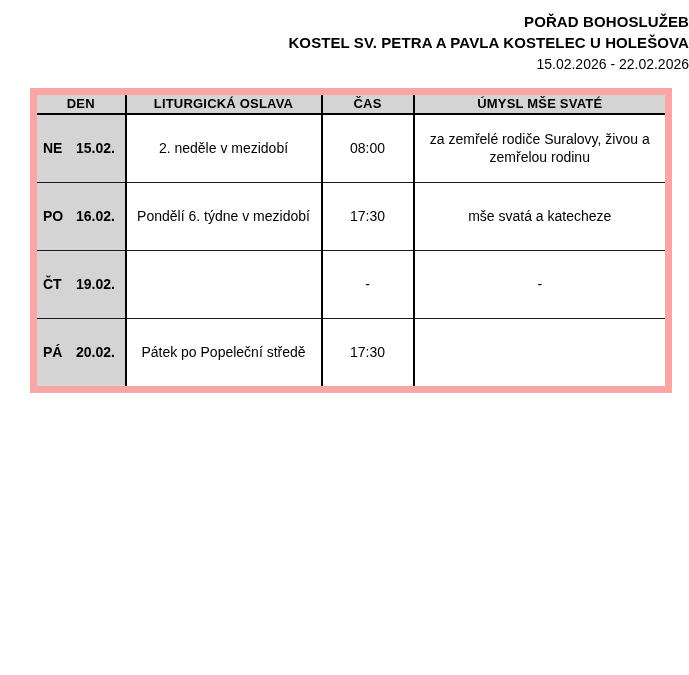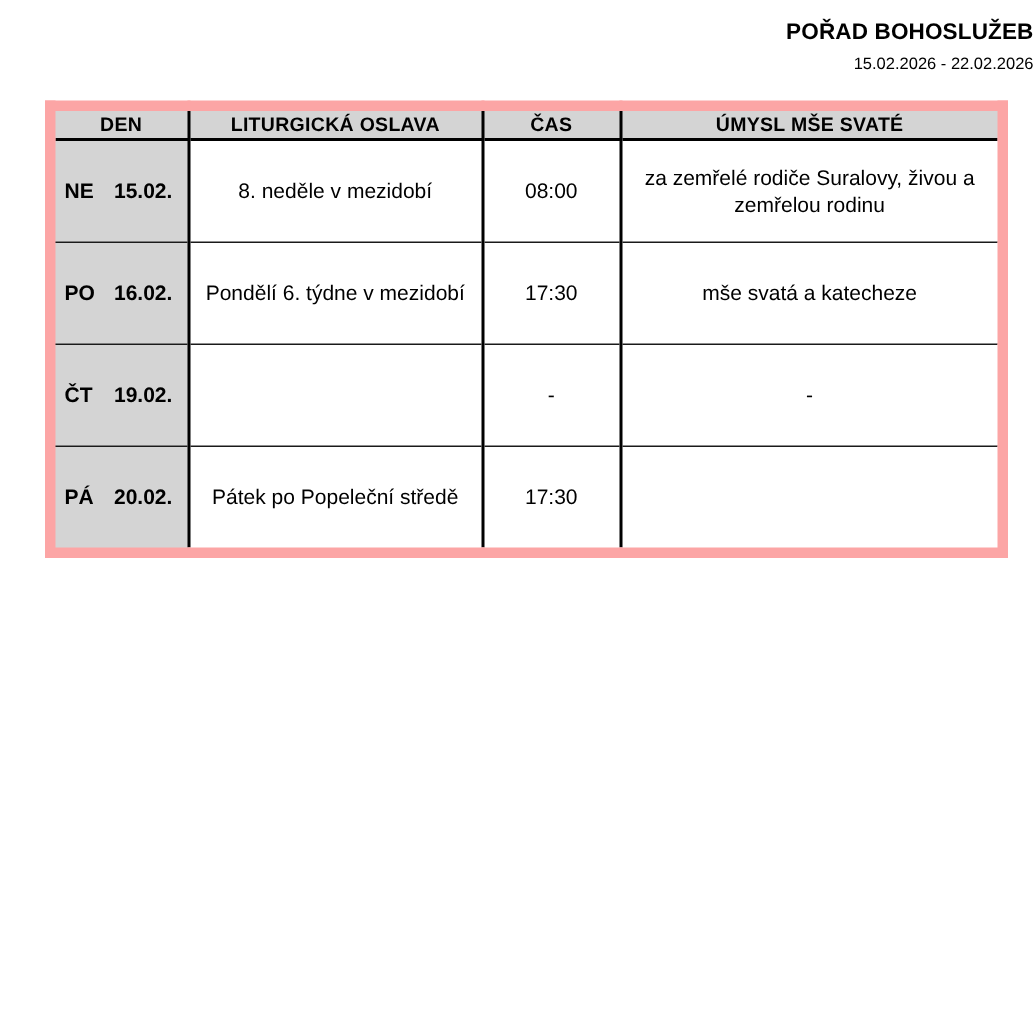--- a/index.html
+++ b/index.html
@@ -17,21 +17,21 @@
     text-align: right;
     padding-top: 11px;
   }
   .doc-title, .doc-subtitle {
     font-size: 15px;
     font-weight: bold;
     line-height: 21px;
     letter-spacing: 0.1px;
   }
   .doc-daterange {
-    font-size: 11px;
+    font-size: 14px;
     line-height: 19px;
     margin-top: 2px;
   }
   table.schedule {
     border-collapse: collapse;
     table-layout: fixed;
     width: 635px;
     margin: 14px 0 0 30px;
     border: 7px solid #fca5a5;
   }
@@ -72,20 +72,21 @@
   }
   .day-abbr { display: inline-block; min-width: 24px; margin-right: 9px; }
   .schedule td.intention-cell { padding: 0 2px; }
   .schedule td.time-cell { padding: 16px 2px; }
 </style>
 </head>
 <body>
 
 <div class="doc-header">
   <div class="doc-title">POŘAD BOHOSLUŽEB</div>
+  <div class="doc-subtitle">KOSTEL SV. PETRA A PAVLA KOSTELEC U HOLEŠOVA</div>
   <div class="doc-daterange">15.02.2026 - 22.02.2026</div>
 </div>
 
 <table class="schedule">
   <colgroup>
     <col class="c-den">
       <col class="c-lit">
       <col class="c-cas">
       <col class="c-umy">
   </colgroup>
@@ -93,21 +94,21 @@
     <tr>
       <th>DEN</th>
       <th>LITURGICKÁ OSLAVA</th>
       <th>ČAS</th>
       <th>ÚMYSL MŠE SVATÉ</th>
     </tr>
   </thead>
   <tbody>
     <tr>
       <td class="day-cell"><span class="day-abbr">NE</span><span>15.02.</span></td>
-      <td class="celebration-cell">8. neděle v mezidobí</td>
+      <td class="celebration-cell">2. neděle v mezidobí</td>
       <td class="time-cell">08:00</td>
       <td class="intention-cell">za zemřelé rodiče Suralovy, živou a zemřelou rodinu</td>
     </tr>
     <tr>
       <td class="day-cell"><span class="day-abbr">PO</span><span>16.02.</span></td>
       <td class="celebration-cell">Pondělí 6. týdne v mezidobí</td>
       <td class="time-cell">17:30</td>
       <td class="intention-cell">mše svatá a katecheze</td>
     </tr>
     <tr>

